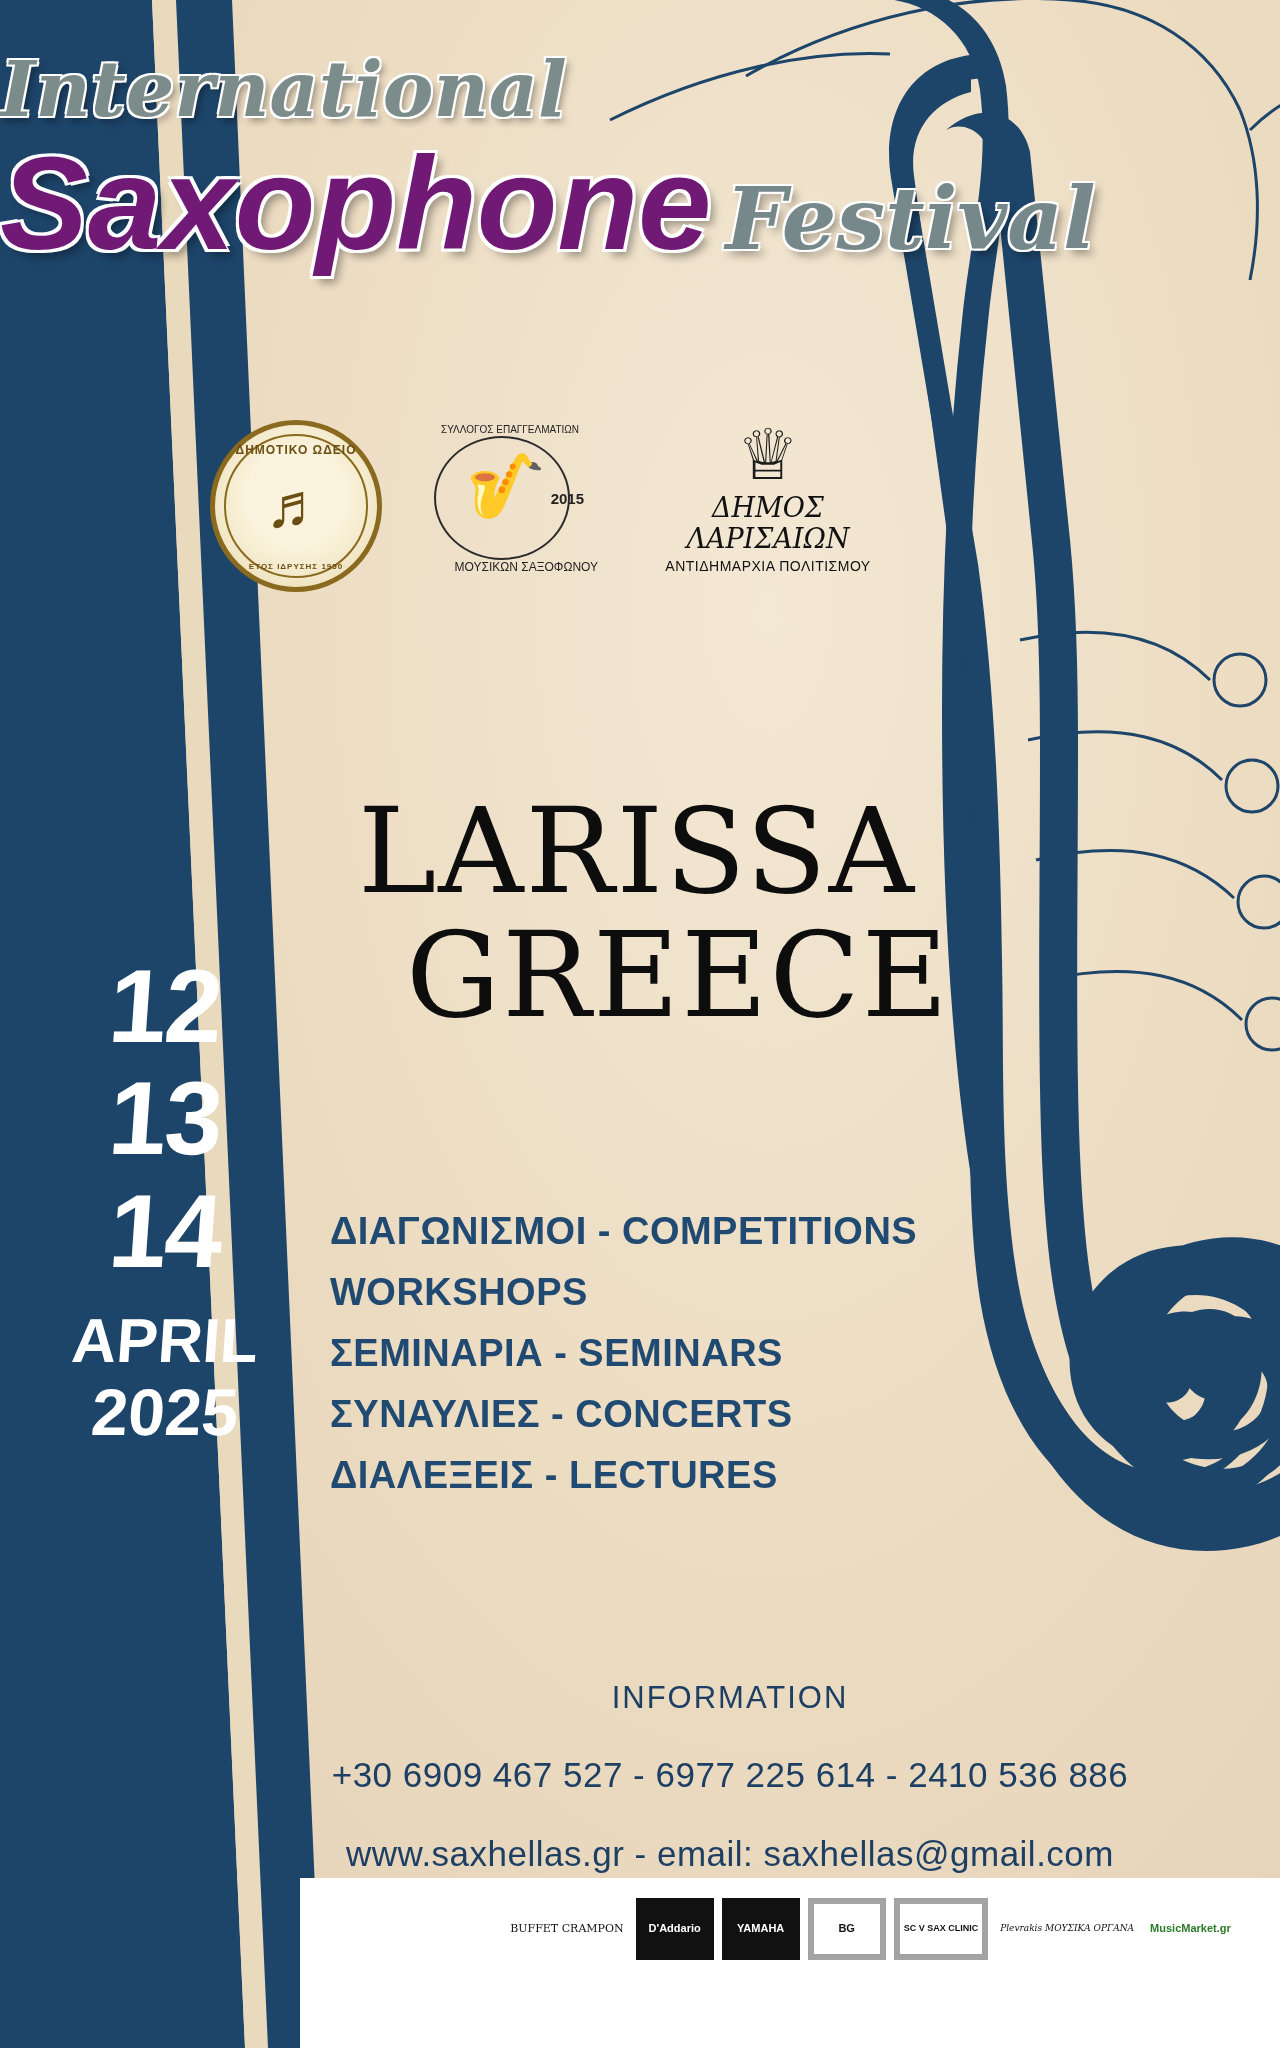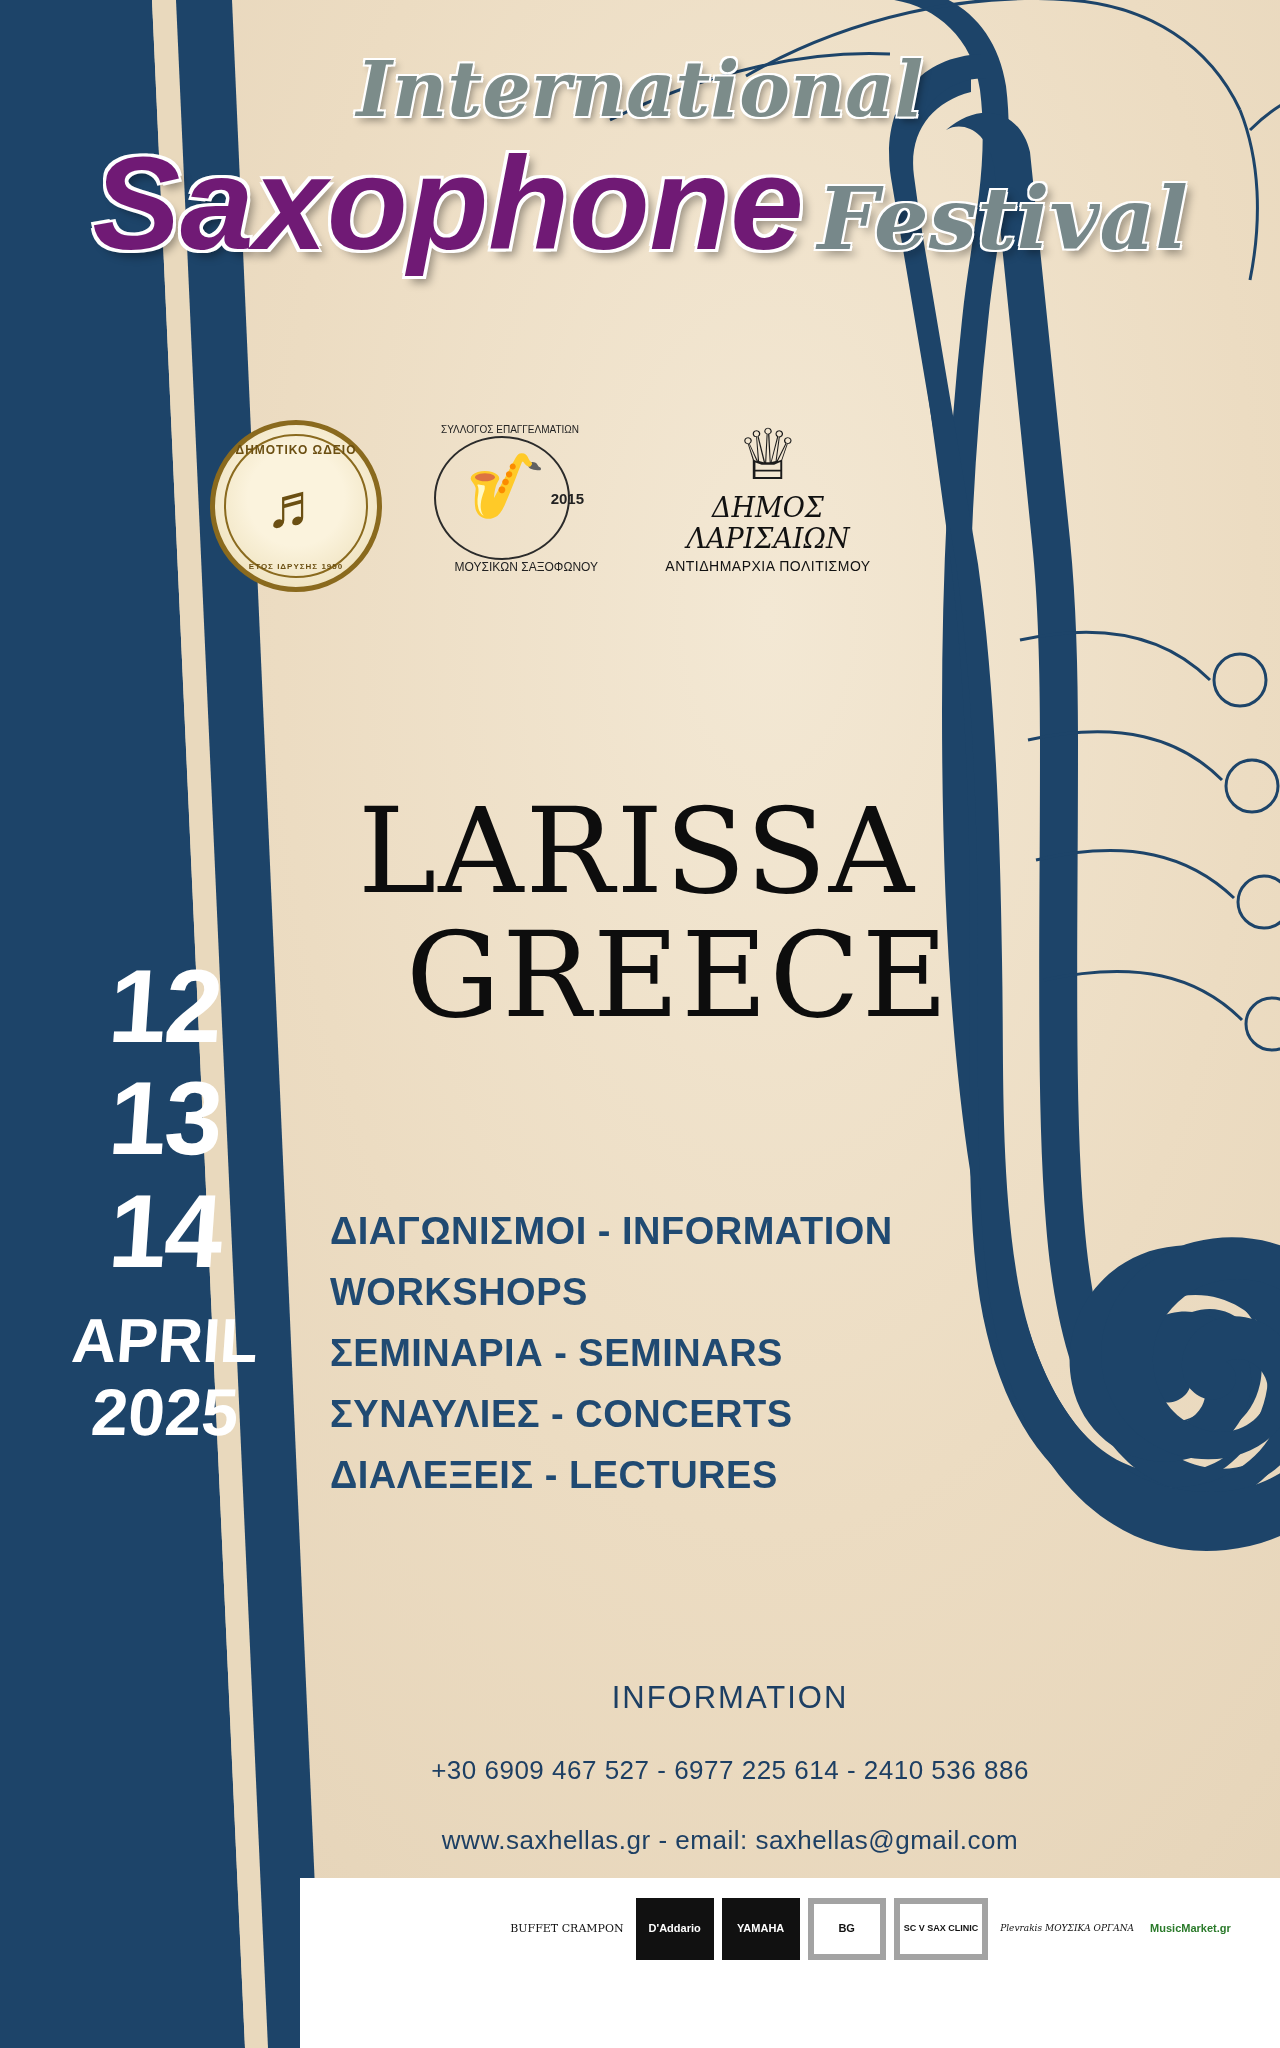--- a/index.html
+++ b/index.html
@@ -61,21 +61,21 @@
     opacity: 1;
   }
   .sax-silhouette svg { width: 100%; height: 100%; display: block; }
 
   
   .title-block {
     position: absolute;
     top: 52px;
     left: 0;
     width: 100%;
-    text-align: center;
+    text-align: left;
     z-index: 5;
   }
   .t-international {
     font-family: "DejaVu Serif", serif;
     font-weight: bold;
     font-style: italic;
     font-size: 76px;
     letter-spacing: 0px;
     color: #7c8c8a;
     text-shadow:
@@ -309,21 +309,21 @@
     text-align: center;
     z-index: 6;
     color: #1d3f63;
   }
   .info .info-title {
     font-size: 31px;
     letter-spacing: 2px;
     margin-bottom: 12px;
   }
   .info .info-line {
-    font-size: 26px;
+    font-size: 35px;
     letter-spacing: 0.5px;
     margin-bottom: 10px;
     margin-top: 39px;
   }
 
   
   .sponsors {
     position: absolute;
     left: 300px;
     bottom: 0;
@@ -566,21 +566,21 @@
       <div class="city-sub">ΑΝΤΙΔΗΜΑΡΧΙΑ ΠΟΛΙΤΙΣΜΟΥ</div>
     </div>
   </div>
 
   <div class="city-block">
     <div class="city-larissa">LARISSA</div>
     <div class="city-greece">GREECE</div>
   </div>
 
   <div class="activities">
-    <div>ΔΙΑΓΩΝΙΣΜΟΙ - INFORMATION</div>
+    <div>ΔΙΑΓΩΝΙΣΜΟΙ - COMPETITIONS</div>
     <div>WORKSHOPS</div>
     <div>ΣΕΜΙΝΑΡΙΑ - SEMINARS</div>
     <div>ΣΥΝΑΥΛΙΕΣ - CONCERTS</div>
     <div>ΔΙΑΛΕΞΕΙΣ - LECTURES</div>
   </div>
 
   <div class="dates">
     <div class="d-num">12</div>
     <div class="d-num">13</div>
     <div class="d-num">14</div>

